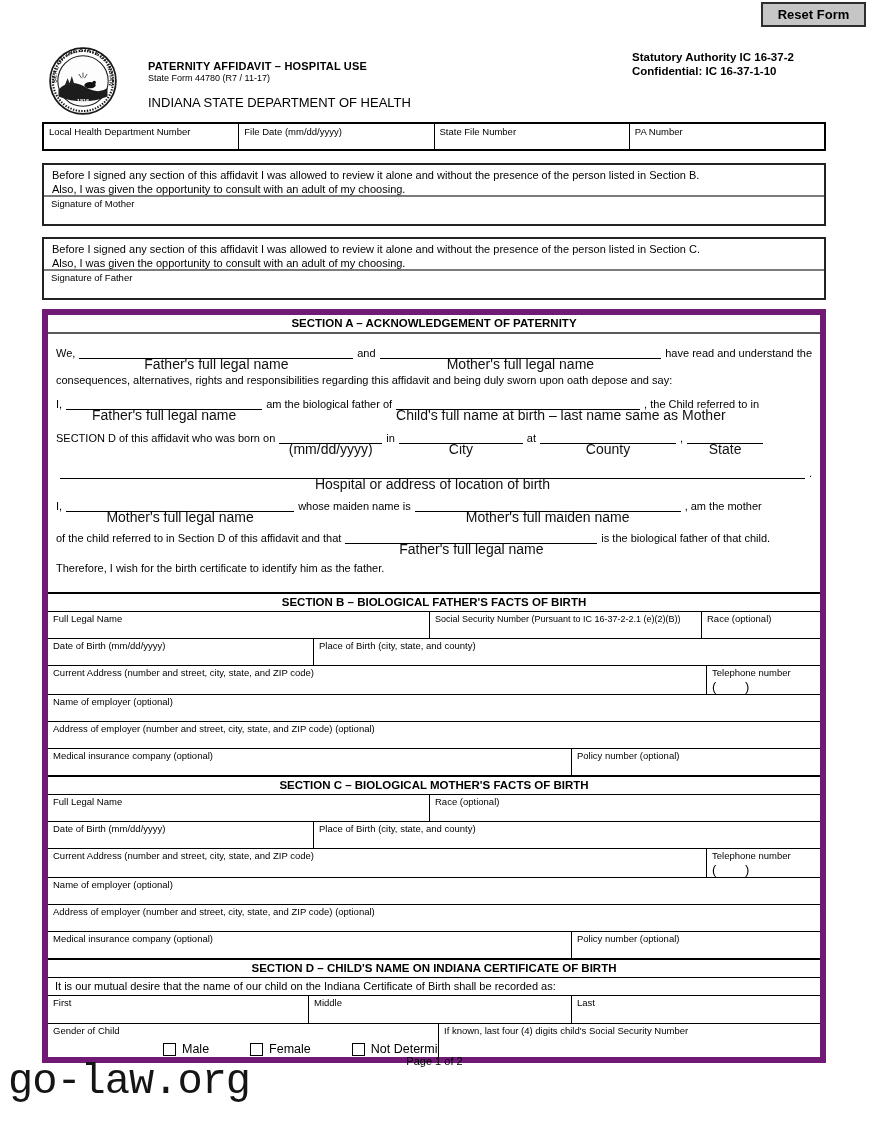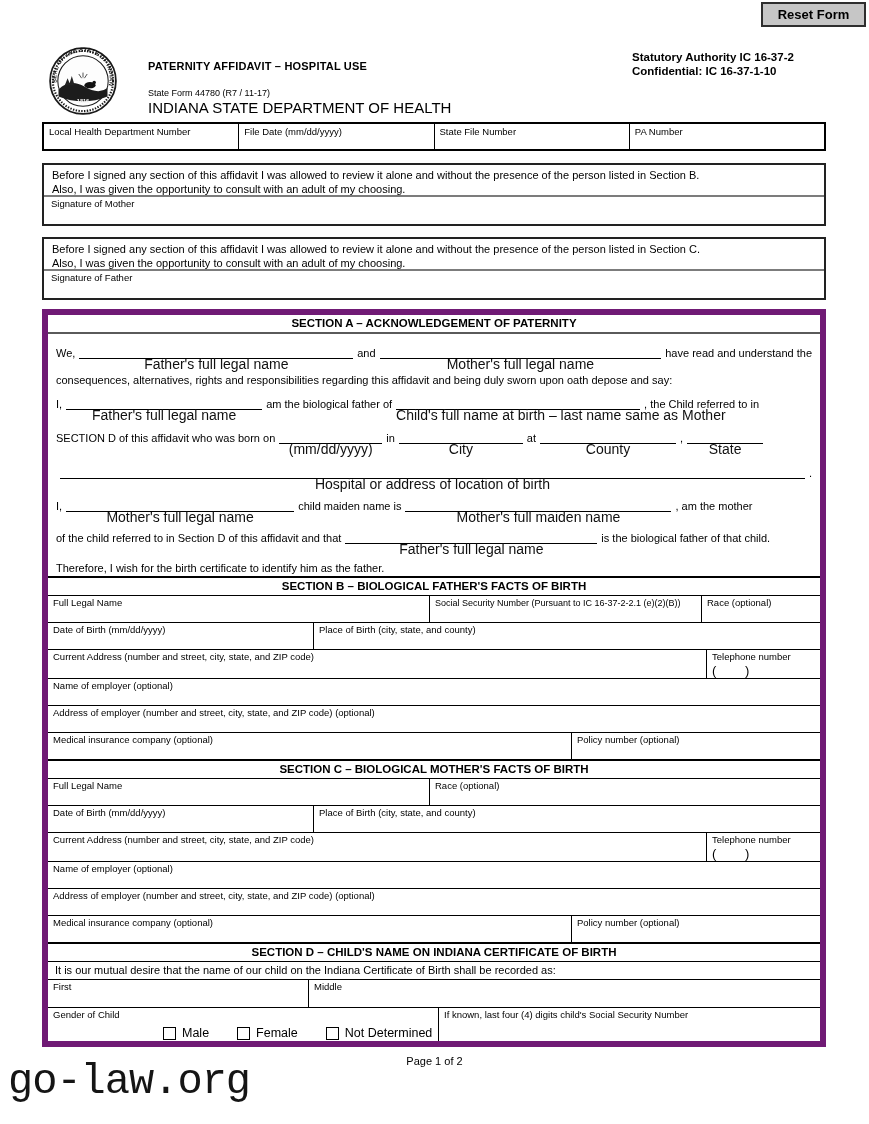--- a/index.html
+++ b/index.html
@@ -14,22 +14,22 @@
     position:absolute; top:2px; left:761px; width:105px; height:25px;
     background:#c6c6c6; border:2px solid #2e2e2e;
     font-family:"Liberation Sans",sans-serif; font-weight:bold; font-size:13px;
     color:#000; cursor:pointer;
   }
   
   .hdr { position:absolute; top:48px; left:42px; width:784px; height:70px; }
   .seal { position:absolute; left:6px; top:-2px; }
   .hgroup { position:absolute; left:106px; top:12px; }
   .htitle { font-size:11px; font-weight:bold; letter-spacing:.2px; }
-  .hform  { font-size:9px; margin-top:16px; }
-  .hdept  { font-size:15px; margin-top:1px; }
+  .hform  { font-size:9px; margin-top:1px; }
+  .hdept  { font-size:13px; margin-top:12px; }
   .hstat  { position:absolute; left:590px; top:2px; font-weight:bold; font-size:11.5px; line-height:14px; }
   
   .toptab {
     position:absolute; top:122px; left:42px; width:784px; height:29px;
     border:2px solid #000; display:flex;
   }
   .topcell { flex:1; padding:2px 5px; font-size:9.5px; }
   .topcell + .topcell { border-left:1px solid #000; }
   
   .consent {
@@ -45,34 +45,34 @@
   .main {
     position:absolute; top:309px; left:42px; width:784px;
     border:6px solid #701a75; background:#fff;
   }
   .sech {
     text-align:center; font-weight:bold; font-size:11.5px;
     padding:2px 0 3px; border-top:2px solid #000; border-bottom:1px solid #000;
   }
   .sech-a { border-top:none; border-bottom:2.5px solid #5a5a5a; }
   
-  .abody { padding:6px 8px 0;border-radius:25px; }
+  .abody { padding:6px 8px 16px;border-radius:25px; }
   .p { display:flex; align-items:flex-start; }
   .t { font-size:11px; line-height:15px; white-space:pre; }
   .fill { display:inline-flex; flex-direction:column; margin:0 4px; }
   .fl { height:13px; border-bottom:1px solid #000; width:100%; }
   .fsub { font-size:14px; line-height:10px; text-align:center; color:#101010; white-space:nowrap; }
   
   .frow { display:flex; border-top:1px solid #000; }
   .fcell { padding:1px 5px; font-size:9.5px; overflow:hidden; white-space:nowrap; }
   .fcell + .fcell { border-left:1px solid #000; } .h26{height:26px} .h27{height:27px} .h28{height:28px}
   .phone-parens { display:block; font-size:13px; margin-top:1px; letter-spacing:1px; }
   
   .desire { font-size:11px; padding:2px 7px 3px; border-bottom:1px solid #000; }
-  .gender-opts { display:flex; gap:28px; margin:6px 0 0 110px; align-items:center; }
+  .gender-opts { display:flex; gap:41px; margin:6px 0 0 110px; align-items:center; }
   .cb { display:inline-flex; align-items:center; gap:6px; font-size:12.5px; }
   .cbbox { width:13px; height:13px; border:1.5px solid #000; background:#fff; display:inline-block; }
   .ssn-mask { text-align:center; font-size:15px; letter-spacing:2px; margin-top:5px; }
   
   .pageno { position:absolute; top:1055px; left:0; width:100%; text-align:center; font-size:11px; }
   .watermark {
     position:absolute; top:1058px; left:8px;
     font-family:"Liberation Mono","DejaVu Sans Mono",monospace;
     font-size:42px; font-weight:400; color:#151515; letter-spacing:-1px;
   }
@@ -195,21 +195,21 @@
           <span class="fsub">Hospital or address of location of birth</span>
         </span>
       <span class="t">.</span>
     </div>
     <div class="p" style="margin-top:10px">
       <span class="t">I,</span>
       <span class="fill" style="width:228px">
           <span class="fl"></span>
           <span class="fsub">Mother's full legal name</span>
         </span>
-      <span class="t">child maiden name is</span>
+      <span class="t">whose maiden name is</span>
       <span class="fill" style="width:266px">
           <span class="fl"></span>
           <span class="fsub">Mother's full maiden name</span>
         </span>
       <span class="t">, am the mother</span>
     </div>
     <div class="p" style="margin-top:9px">
       <span class="t">of the child referred to in Section D of this affidavit and that</span>
       <span class="fill" style="width:252px">
           <span class="fl"></span>
@@ -274,20 +274,21 @@
       <div class="fcell h26" style="flex:1"><span>Policy number (optional)</span></div>
     </div>
   </div>
 
   <div class="sech">SECTION D – CHILD'S NAME ON INDIANA CERTIFICATE OF BIRTH</div>
   <div>
     <div class="desire">It is our mutual desire that the name of our child on the Indiana Certificate of Birth shall be recorded as:</div>
     <div class="frow" style="border-top:none">
       <div class="fcell h27" style="width:260px"><span>First</span></div>
       <div class="fcell h27" style="width:263px"><span>Middle</span></div>
+      <div class="fcell h27" style="flex:1"><span>Last</span></div>
     </div>
     <div class="frow">
       <div class="fcell" style="width:390px;height:33px">
         <span>Gender of Child</span>
         <div class="gender-opts">
           <span class="cb">
               <span class="cbbox"></span>
               <span>Male</span>
             </span>
           <span class="cb">

